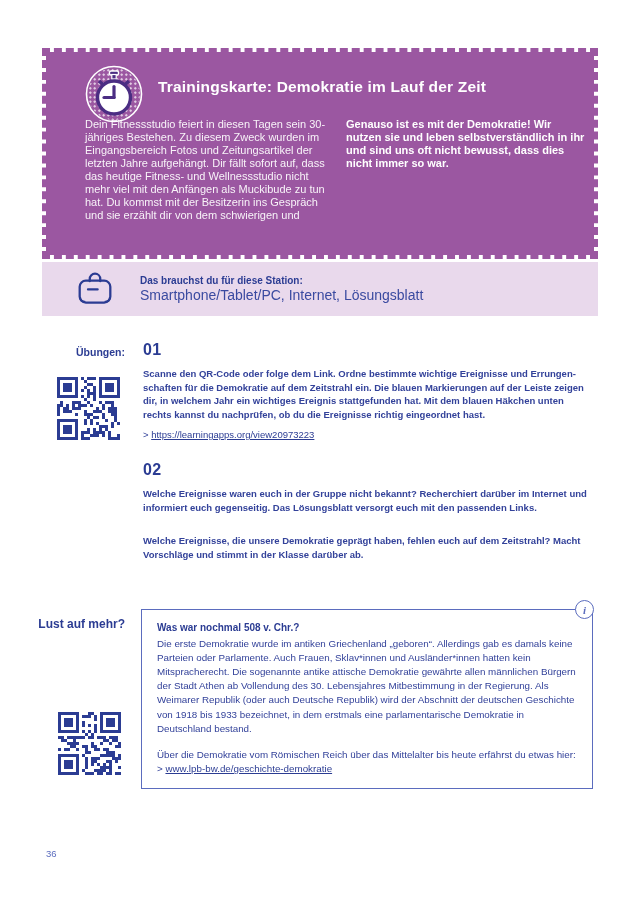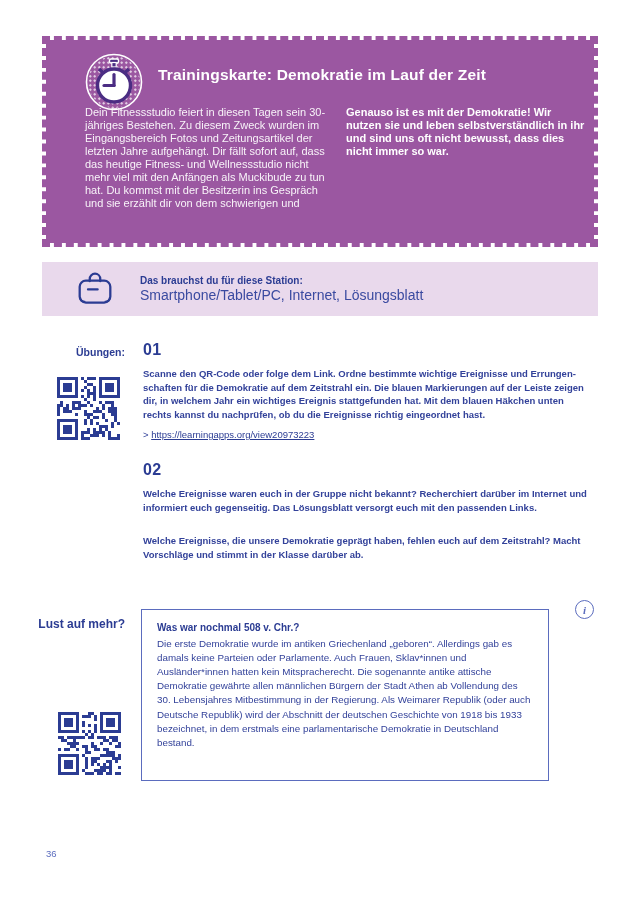--- a/index.html
+++ b/index.html
@@ -2,21 +2,21 @@
 <html><head>
 <meta charset="utf-8">
 <style>
   * { margin:0; padding:0; box-sizing:border-box; }
   html,body { width:640px; height:905px; background:#ffffff;
     font-family:"Liberation Sans", sans-serif; }
   #page { position:relative; width:640px; height:905px; background:#fff; overflow:hidden; }
 
   
   .hero-card{
-    position:absolute; left:42px; top:36px; width:556px; height:211px;
+    position:absolute; left:42px; top:48px; width:556px; height:211px;
     border:4px dashed #9b57a1;
     background:#9b57a1; background-clip:padding-box;
   }
   .hero-icon{ position:absolute; left:38px; top:12px; width:60px; height:60px; }
   .hero-icon .dots{
     position:absolute; inset:4px; border-radius:50%;
     background-image:radial-gradient(rgba(255,255,255,.75) 1px, transparent 1.3px);
     background-size:4.5px 4.5px;
   }
   .hero-icon svg{ position:absolute; inset:0; }
@@ -56,21 +56,21 @@
   .ex-num{ font-size:16px; font-weight:bold; letter-spacing:.3px; line-height:18px; }
   .ex-text{ margin-top:8px; font-size:9.5px; line-height:13.5px; color:#33429a;font-weight:bold; }
   #ex01{ top:341px; } #ex02{ top:461px; } #ex03{ top:526px; }
   .ex-link-row{ position:absolute; left:143px; top:429px; font-size:9.5px; color:#33429a; }
   a.doclink{ color:#2b3c93; text-decoration:underline;margin-top:7px; }
 
   
   .more-label{ position:absolute; left:30px; top:617px; width:95px; text-align:right;
     color:#2b3c93; font-size:12px; font-weight:bold; }
   .info-box{
-    position:absolute; left:141px; top:609px; width:408px; min-height:172px;
+    position:absolute; left:141px; top:609px; width:452px; min-height:172px;
     border:1.5px solid #5b6cbe; background:#fff; padding:11px 15px 12px 15px;
     color:#33429a;
   }
   .info-title{ font-size:10px; font-weight:bold; color:#2b3c93; line-height:14.5px; }
   .info-text{ font-size:9.8px; line-height:14.2px; margin-top:1px; }
   .info-text2{ font-size:9.8px; line-height:14.2px; margin-top:12px; }
   .info-i{
     position:absolute; left:575px; top:600px; width:19px; height:19px;
     border:1.6px solid #5b6cbe; border-radius:50%; background:#fff;
     color:#5b6cbe; font-size:11px; font-weight:bold; font-family:"Liberation Serif", serif;
@@ -1030,18 +1030,21 @@
       <div class="m"></div>
       <div class="m"></div>
       <div></div>
       <div class="m"></div>
       <div class="m"></div>
     </div>
 
   <div class="info-box">
     <div class="info-title">Was war nochmal 508 v. Chr.?</div>
     <div class="info-text">Die erste Demokratie wurde im antiken Griechenland „geboren“. Allerdings gab es damals keine Parteien oder Parlamente. Auch Frauen, Sklav*innen und Ausländer*innen hatten kein Mitspracherecht. Die sogenannte antike attische Demokratie gewährte allen männlichen Bürgern der Stadt Athen ab Vollendung des 30. Lebensjahres Mitbestimmung in der Regie­rung. Als Weimarer Republik (oder auch Deutsche Republik) wird der Abschnitt der deutschen Geschichte von 1918 bis 1933 bezeichnet, in dem erstmals eine parlamentarische Demokratie in Deutschland bestand.</div>
+    <div class="info-text2">
+      <span>Über die Demokratie vom Römischen Reich über das Mittelalter bis heute erfährst du etwas hier: </span><span>&gt; </span><a class="doclink" href="#">www.lpb-bw.de/geschichte-demokratie</a>
+    </div>
   </div>
   <div class="info-i">i</div>
 
   <div class="page-num">36</div>
 
 </div>
 
 </body></html>

